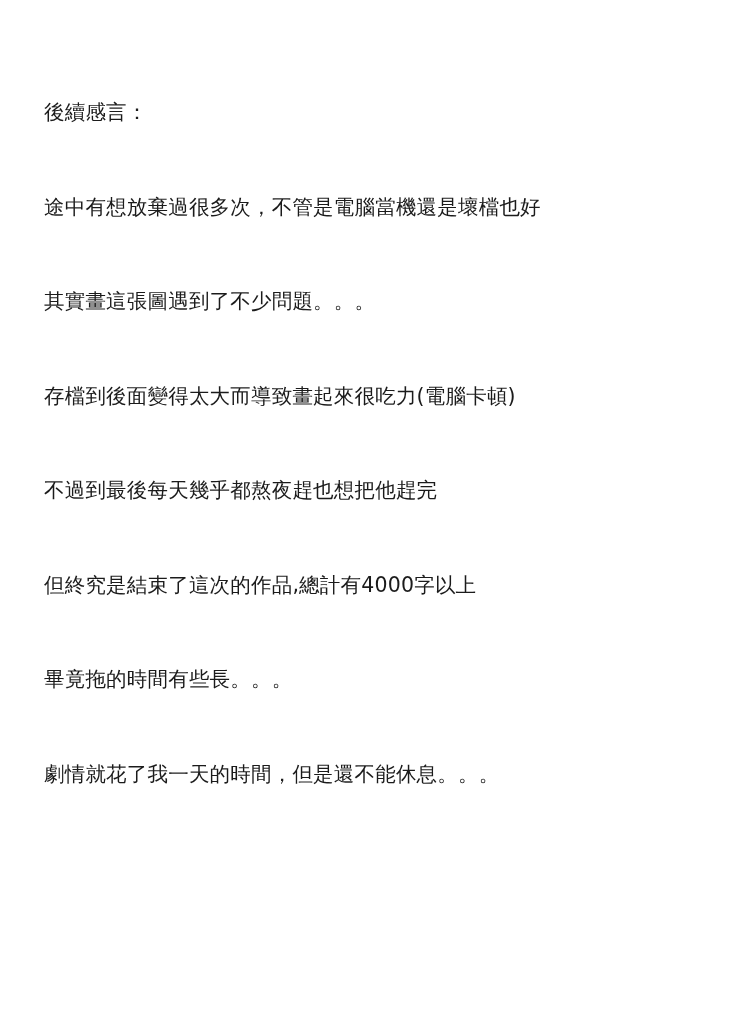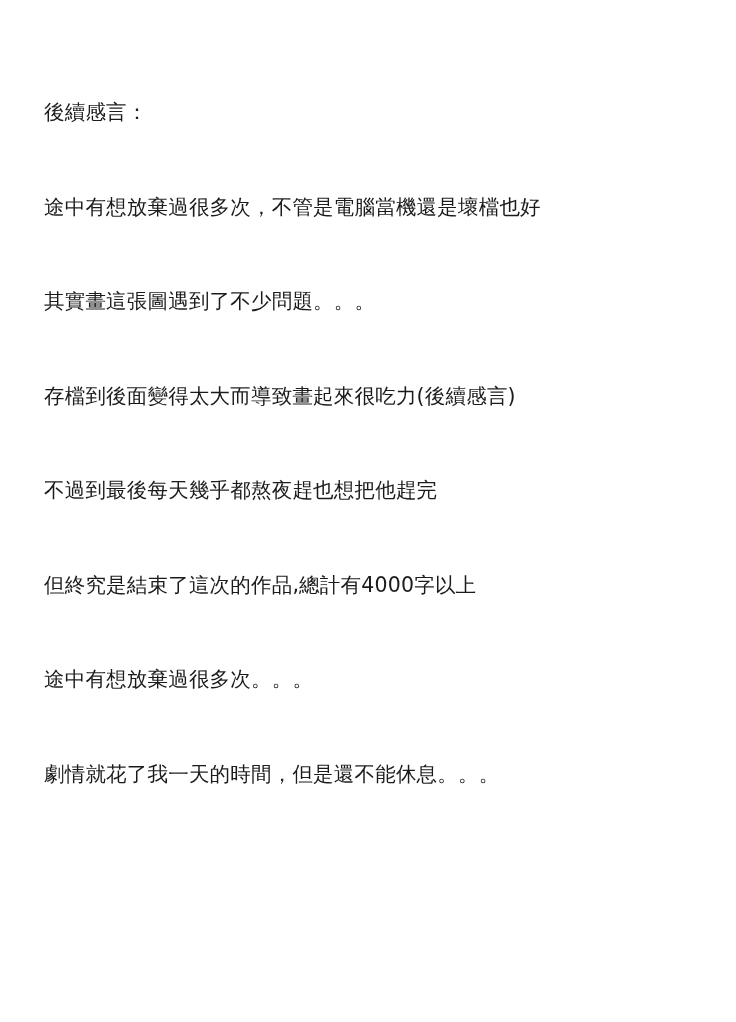--- a/index.html
+++ b/index.html
@@ -39,24 +39,24 @@
 </style>
 </head>
 <body>
 
 <div class="page">
 
   <div class="afterword">
     <span class="ln">後續感言：</span>
     <span class="ln">途中有想放棄過很多次，不管是電腦當機還是壞檔也好</span>
     <span class="ln">其實畫這張圖遇到了不少問題。。。</span>
-    <span class="ln">存檔到後面變得太大而導致畫起來很吃力(後續感言)</span>
+    <span class="ln">存檔到後面變得太大而導致畫起來很吃力(電腦卡頓)</span>
     <span class="ln">不過到最後每天幾乎都熬夜趕也想把他趕完</span>
     <span class="ln">但終究是結束了這次的作品,總計有4000字以上</span>
-    <span class="ln">途中有想放棄過很多次。。。</span>
+    <span class="ln">畢竟拖的時間有些長。。。</span>
     <span class="ln">劇情就花了我一天的時間，但是還不能休息。。。</span>
     
     
     
     
     
     
     
 
     <span class="gap-block"></span>

